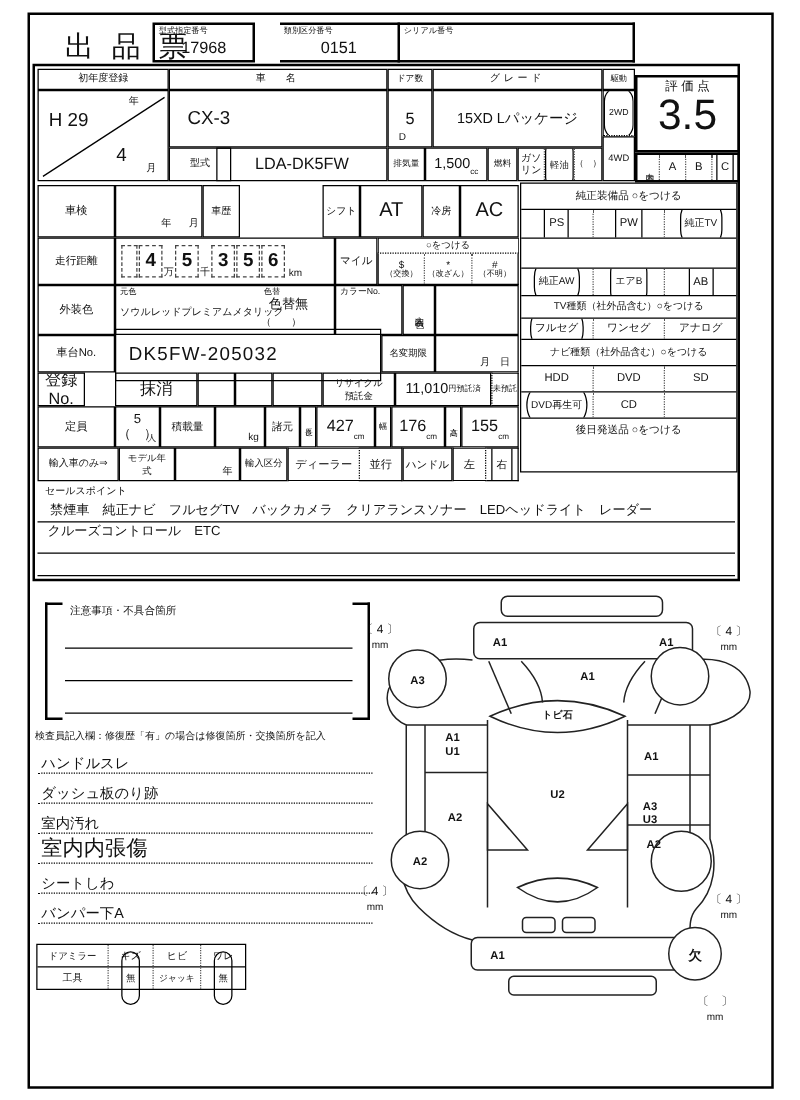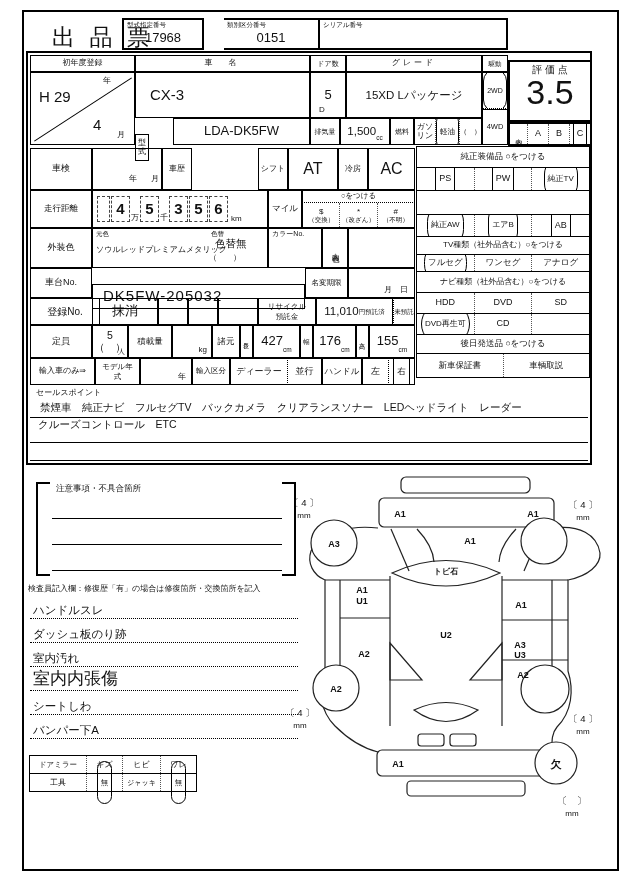--- a/index.html
+++ b/index.html
@@ -70,21 +70,21 @@
   <div class="cell" style="left:30px;top:72px;width:105px;height:73px">
     <span class="abs" style="left:72px;top:4px;font-size:8px">年</span>
     <span class="abs bold" style="left:8px;top:16px;font-size:15px">H 29</span>
     <span class="abs" style="left:-6px;top:36px;width:116px;border-top:1.2px solid #000;transform:rotate(-33deg)"></span>
     <span class="abs bold" style="left:62px;top:44px;font-size:15px">4</span>
     <span class="abs" style="left:86px;top:58px;font-size:8px">月</span>
   </div>
   <div class="cell" style="left:135px;top:72px;width:175px;height:46px;justify-content:flex-start">
     <span class="bold" style="font-size:15px;padding-left:14px">CX-3</span>
   </div>
-  <div class="cell" style="left:135px;top:134px;width:14px;height:27px;font-size:8px">型式</div>
+  <div class="cell" style="left:135px;top:118px;width:50px;height:27px;font-size:8px">型式</div>
   <div class="cell" style="left:173px;top:118px;width:137px;height:27px">
     <span class="bold" style="font-size:13px">LDA-DK5FW</span>
   </div>
   <div class="cell" style="left:310px;top:72px;width:36px;height:46px">
     <span class="bold" style="font-size:13px">5</span>
     <span class="abs" style="left:8px;bottom:2px;font-size:8px">D</span>
   </div>
   <div class="cell" style="left:346px;top:72px;width:136px;height:46px">
     <span class="bold" style="font-size:11.5px">15XD Lパッケージ</span>
   </div>
@@ -166,31 +166,31 @@
   </div>
   <div class="cell" style="left:268px;top:228px;width:54px;height:40px">
     <span class="abs" style="left:3px;top:1px;font-size:7px">カラーNo.</span>
   </div>
   <div class="cell" style="left:322px;top:228px;width:26px;height:40px">
     <span class="vert" style="font-size:7.5px">内装色</span>
   </div>
   <div class="cell" style="left:348px;top:228px;width:67px;height:40px"></div>
 
   <div class="cell" style="left:30px;top:268px;width:62px;height:30px;font-size:9px">車台No.</div>
-  <div class="cell" style="left:92px;top:284px;width:213px;height:25px;justify-content:flex-start">
+  <div class="cell" style="left:92px;top:263px;width:213px;height:42px;justify-content:flex-start">
     <span class="bold" style="font-size:15px;padding-left:10px;letter-spacing:1px">DK5FW-205032</span>
   </div>
   <div class="cell" style="left:305px;top:268px;width:43px;height:30px">
     <span style="font-size:7.5px;width:30px;line-height:1.3">名変期限</span>
   </div>
   <div class="cell" style="left:348px;top:268px;width:67px;height:30px">
     <span class="abs" style="right:6px;bottom:2px;font-size:8px">月　日</span>
   </div>
 
-  <div class="cell" style="left:30px;top:298px;width:70px;height:27px;font-size:10px">登録No.</div>
+  <div class="cell" style="left:30px;top:298px;width:38px;height:27px;font-size:13px">登録No.</div>
   <div class="cell" style="left:92px;top:298px;width:66px;height:27px">
       <span class="bold" style="font-size:13px">抹消</span>
     </div>
   <div class="cell" style="left:158px;top:298px;width:30px;height:27px"></div>
   <div class="cell" style="left:188px;top:298px;width:30px;height:27px"></div>
   <div class="cell" style="left:218px;top:298px;width:40px;height:27px"></div>
   <div class="cell" style="left:258px;top:298px;width:58px;height:27px">
     <span style="font-size:7.5px;width:44px;line-height:1.3">リサイクル預託金</span>
   </div>
   <div class="cell" style="left:316px;top:298px;width:77px;height:27px">
@@ -298,28 +298,20 @@
         <span class="circ" style="font-size:8px">DVD再生可</span>
       </div>
     <div>
         <span style="font-size:9px">CD</span>
       </div>
     <div>
         <span style="font-size:9px"></span>
       </div>
   </div>
   <div class="cell nb" style="left:417px;top:335px;width:172px;height:18px;font-size:8.5px">後日発送品 ○をつける</div>
-  <div class="cell flexrow" style="left:417px;top:353px;width:172px;height:24px;padding:0;border-width:1px 0 0 0">
-    <div>
-        <span style="font-size:8.5px">新車保証書</span>
-      </div>
-    <div>
-        <span style="font-size:8.5px">車輌取説</span>
-      </div>
-  </div>
 
   <div class="abs" style="left:36px;top:387px;font-size:8px">セールスポイント</div>
   <div class="abs" style="left:30px;top:394px;width:558px;height:24px;border-bottom:1.2px solid #000;display:flex;align-items:flex-end">
     <span class="bold" style="font-size:10.5px;padding:0 0 2px 10px;white-space:nowrap">禁煙車　純正ナビ　フルセグTV　バックカメラ　クリアランスソナー　LEDヘッドライト　レーダー</span>
   </div>
   <div class="abs" style="left:30px;top:418px;width:558px;height:25px;border-bottom:1.2px solid #000;display:flex;align-items:flex-start">
     <span class="bold" style="font-size:10.5px;padding:0 0 3px 8px">クルーズコントロール　ETC</span>
   </div>
   <div class="abs" style="left:30px;top:443px;width:558px;height:18px;border-bottom:1.2px solid #000"></div>
 

